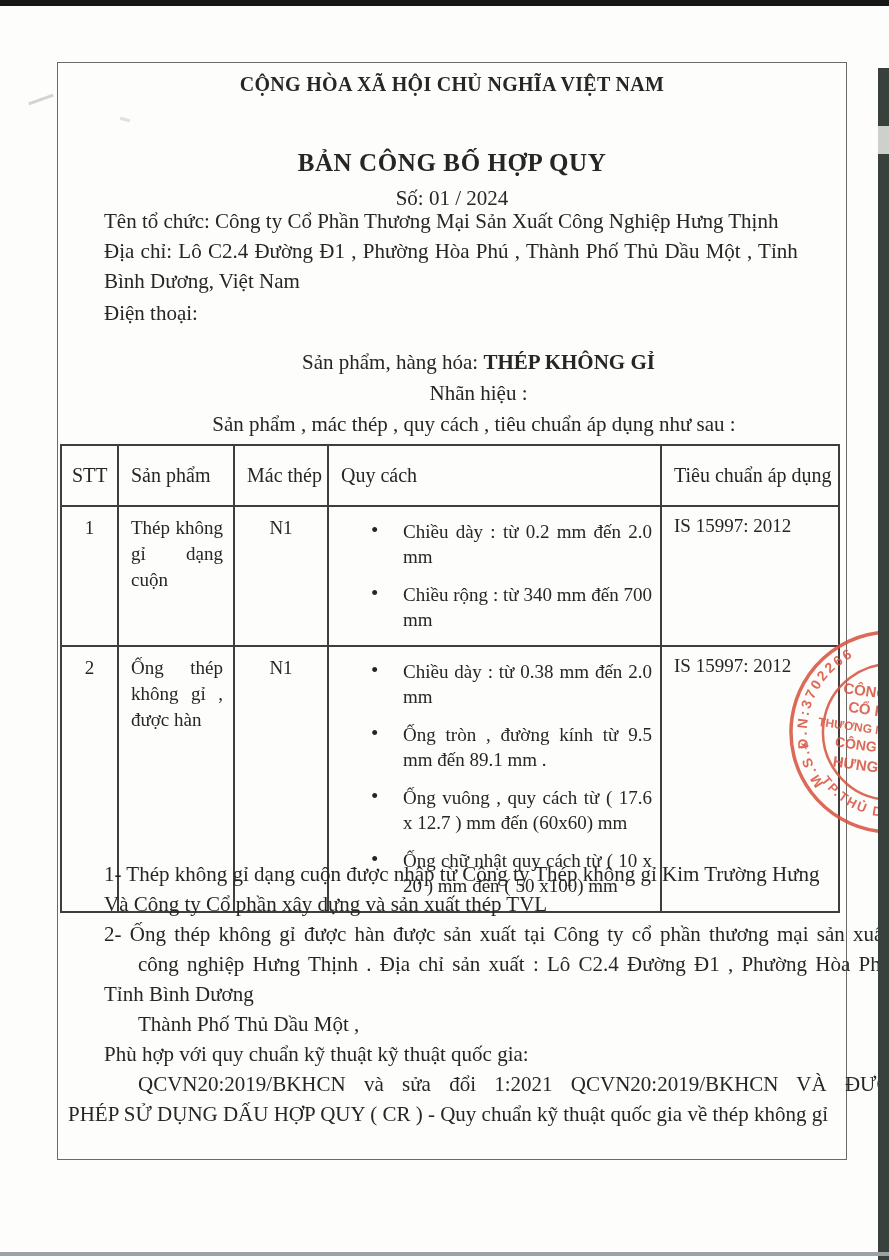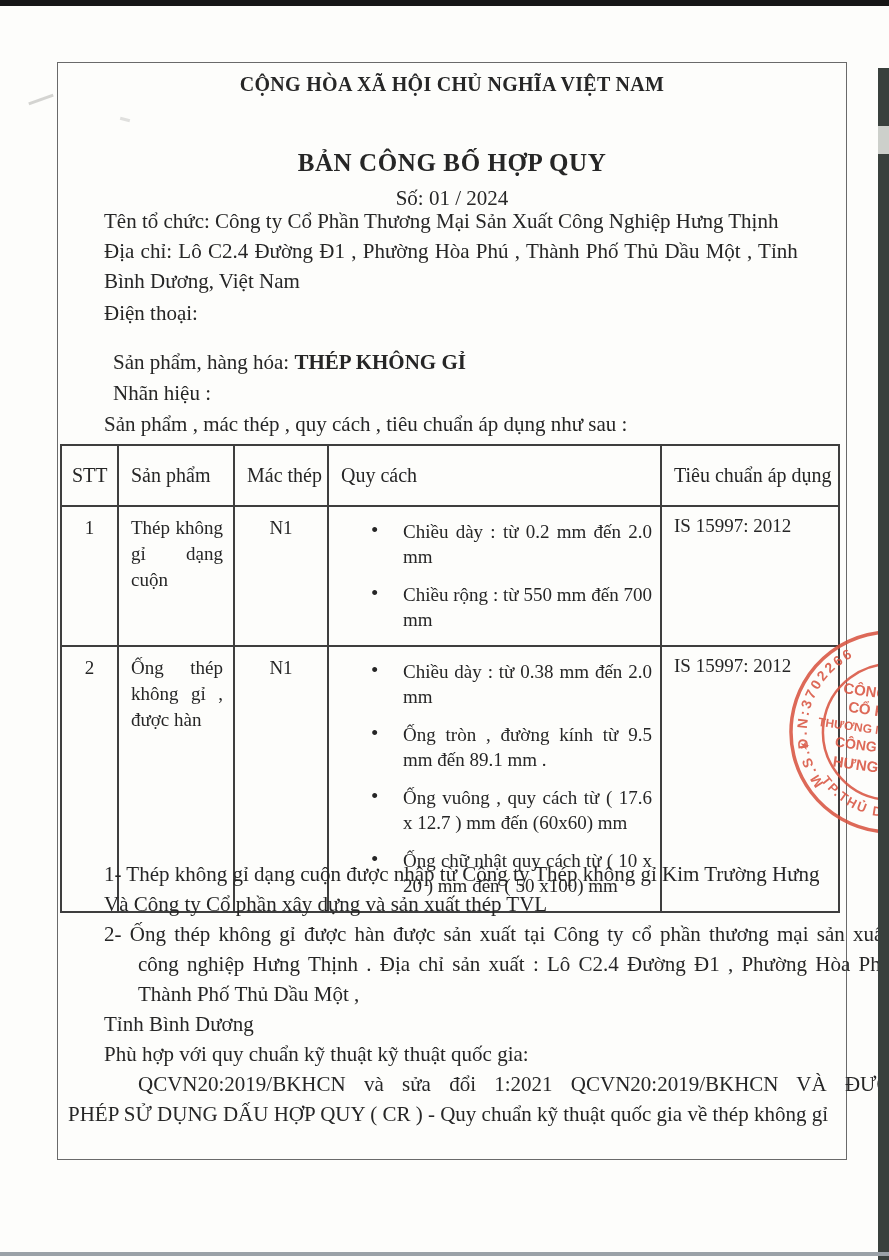--- a/index.html
+++ b/index.html
@@ -27,21 +27,21 @@
   .motto2 .tail{margin-left:6px;}
 
   .title{position:absolute;top:86px;left:0;width:100%;text-align:center;font-weight:bold;font-size:25px;letter-spacing:.6px;}
   .docnum{position:absolute;top:123px;left:0;width:100%;text-align:center;font-size:21px;}
 
   .org{position:absolute;top:143px;left:46px;width:740px;font-size:21px;line-height:30px;}
   .org div{white-space:nowrap;}
   .org .l2{word-spacing:1px;}
   .org .l4{margin-top:2px;}
 
-  .prod{position:absolute;top:284px;left:46px;width:740px;font-size:21px;line-height:31px;}
+  .prod{position:absolute;top:284px;left:46px;width:740px;font-size:21px;line-height:31px;text-align:center;}
   .prod .p1,.prod .p2{padding-left:9px;white-space:nowrap;}
   .prod .bold{font-weight:bold;}
   .prod .p3{white-space:nowrap;}
 
   table.spec{position:absolute;top:381px;left:2px;width:778px;border-collapse:collapse;table-layout:fixed;font-size:19px;}
   table.spec th,table.spec td{border:2px solid #3e3e3e;}
   table.spec thead th{height:39px;font-weight:normal;text-align:left;padding:0 0 0 12px;font-size:20px;}
   table.spec thead th.first{text-align:center;padding:10px;}
   td.c-stt{text-align:center;vertical-align:top;padding-top:10px;}
   td.c-sp{vertical-align:top;padding:8px 10px 0 12px;text-align:justify;line-height:26px;}
@@ -145,21 +145,21 @@
         </tr>
     </thead>
     <tbody>
         <tr class="r1">
           <td class="c-stt">1</td>
           <td class="c-sp">Thép không gỉ dạng cuộn</td>
           <td class="c-mt">N1</td>
           <td class="c-qc">
             <ul>
               <li>Chiều dày : từ 0.2 mm đến 2.0 mm</li>
-              <li>Chiều rộng : từ 550 mm đến 700 mm</li>
+              <li>Chiều rộng : từ 340 mm đến 700 mm</li>
             </ul>
           </td>
           <td class="c-tc">IS 15997: 2012</td>
         </tr>
         <tr class="r2">
           <td class="c-stt">2</td>
           <td class="c-sp">Ống thép không gỉ , được hàn</td>
           <td class="c-mt">N1</td>
           <td class="c-qc">
             <ul>
@@ -172,20 +172,20 @@
           <td class="c-tc">IS 15997: 2012</td>
         </tr>
       </tbody>
   </table>
 
   <div class="notes">
       <div class="nline n-m ">1-  Thép không gỉ dạng cuộn được nhập từ Công ty Thép không gỉ Kim Trường Hưng</div>
       <div class="nline n-m ">Và Công ty Cổ phần xây dựng và sản xuất thép TVL</div>
       <div class="nline n-m wsp1">2-  Ống thép không gỉ được hàn được sản xuất tại Công ty cổ phần thương mại sản xuất</div>
       <div class="nline n-i wsp1">công nghiệp Hưng Thịnh . Địa chỉ sản xuất : Lô C2.4 Đường Đ1 , Phường Hòa Phú ,</div>
+      <div class="nline n-m ">Tỉnh Bình Dương</div>
       <div class="nline n-i ">Thành Phố Thủ Dầu Một ,</div>
-      <div class="nline n-m ">Tỉnh Bình Dương</div>
       <div class="nline n-m ">Phù hợp với quy chuẩn kỹ thuật kỹ thuật quốc gia:</div>
       <div class="nline n-i wsp2">QCVN20:2019/BKHCN và sửa đổi 1:2021 QCVN20:2019/BKHCN VÀ ĐƯỢC</div>
       <div class="nline n-e ">PHÉP SỬ DỤNG DẤU HỢP QUY ( CR ) -  Quy chuẩn kỹ thuật quốc gia về thép không gỉ</div>
     </div>
 
 </div>
 
 </body></html>

